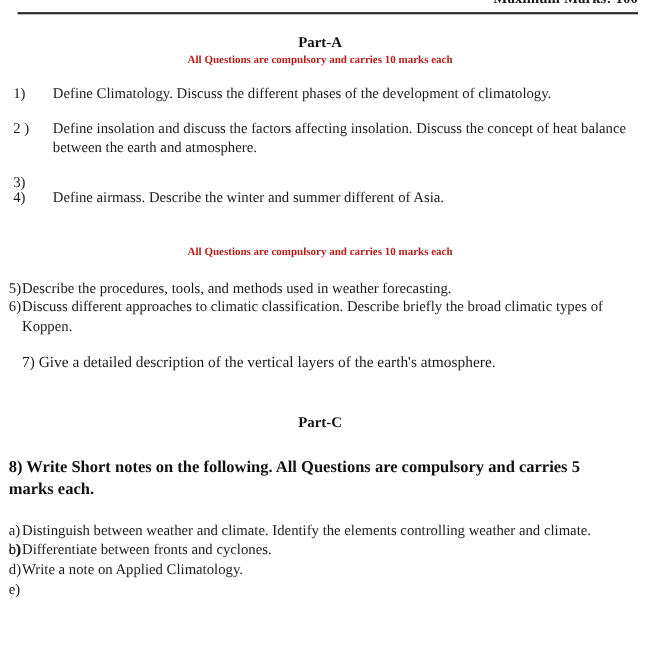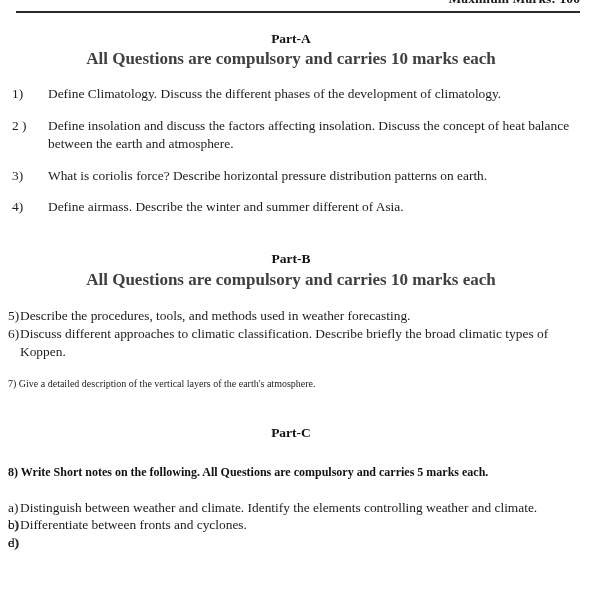--- a/index.html
+++ b/index.html
@@ -52,23 +52,23 @@
   .part-heading {
     text-align: center;
     font-weight: bold;
     font-size: 13.5px;
     line-height: 1.35;
     color: #111111;
   }
   .part-sub {
     text-align: center;
     font-weight: bold;
-    font-size: 17px;
+    font-size: 10px;
     line-height: 1.35;
-    color: #404040;
+    color: #b91c1c;
   }
 
   
   .qlist-a {
     margin: 0;
     padding: 0;
     list-style: none;
   }
   .qlist-a .qrow {
     position: relative;
@@ -100,29 +100,29 @@
     color: #1b1b1b;
   }
   .qlist-b .qnum {
     position: absolute;
     left: 8px;
     top: 0;
     white-space: pre;
   }
 
   .q-standalone {
-    padding-left: 8px;
-    font-size: 10px;
+    padding-left: 20px;
+    font-size: 14px;
     line-height: 1.33;
   }
 
   .q8 {
     padding-left: 8px;
     padding-right: 14px;
-    font-size: 12px;
+    font-size: 15px;
     line-height: 1.35;
     font-weight: bold;
     color: #111111;
   }
 
   .body-col {
     padding-right: 18px;
   }
 
   .sp-a-head   { height: 16px; }
@@ -160,32 +160,30 @@
         <span>Define Climatology. Discuss the different phases of the development of climatology.</span>
       </li>
       <li class="gap-q"></li>
       <li class="qrow">
         <span class="qnum">2 )</span>
         <span>Define insolation and discuss the factors affecting insolation. Discuss the concept of heat balance between the earth and atmosphere.</span>
       </li>
       <li class="gap-q"></li>
       <li class="qrow">
         <span class="qnum">3)</span>
-        <span>What is coriolis force? Describe horizontal pressure distribution patterns on earth.</span>
       </li>
       <li class="gap-q"></li>
       <li class="qrow">
         <span class="qnum">4)</span>
         <span>Define airmass. Describe the winter and summer different of Asia.</span>
       </li>
     </ul>
 
     <div class="sp-b-before"></div>
 
-    <div class="part-heading">Part-B</div>
     <div class="part-sub">All Questions are compulsory and carries 10 marks each</div>
 
     <div class="sp-b-list"></div>
 
     <ul class="qlist-b">
       <li class="qrow">
         <span class="qnum">5)</span>
         <span>Describe the procedures, tools, and methods used in weather forecasting.</span>
       </li>
       <li class="qrow">
@@ -215,20 +213,21 @@
       </li>
       <li class="qrow">
         <span class="qnum">b)</span>
       </li>
       <li class="qrow">
         <span class="qnum">c)</span>
         <span>Differentiate between fronts and cyclones.</span>
       </li>
       <li class="qrow">
         <span class="qnum">d)</span>
+        <span>Write a note on Applied Climatology.</span>
       </li>
       <li class="qrow">
         <span class="qnum">e)</span>
       </li>
     </ul>
 
   </div>
 </div>
 
 </body></html>

